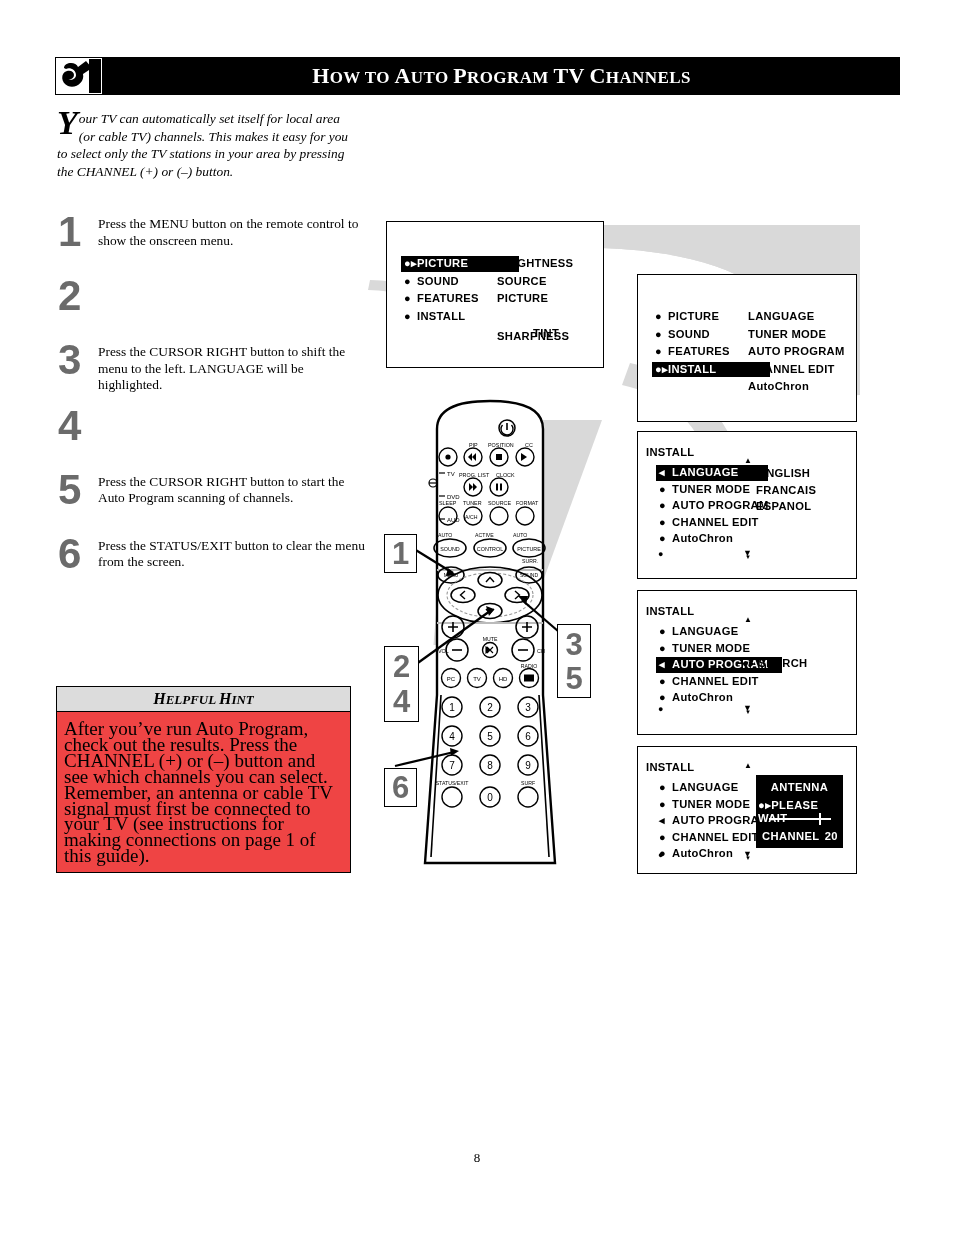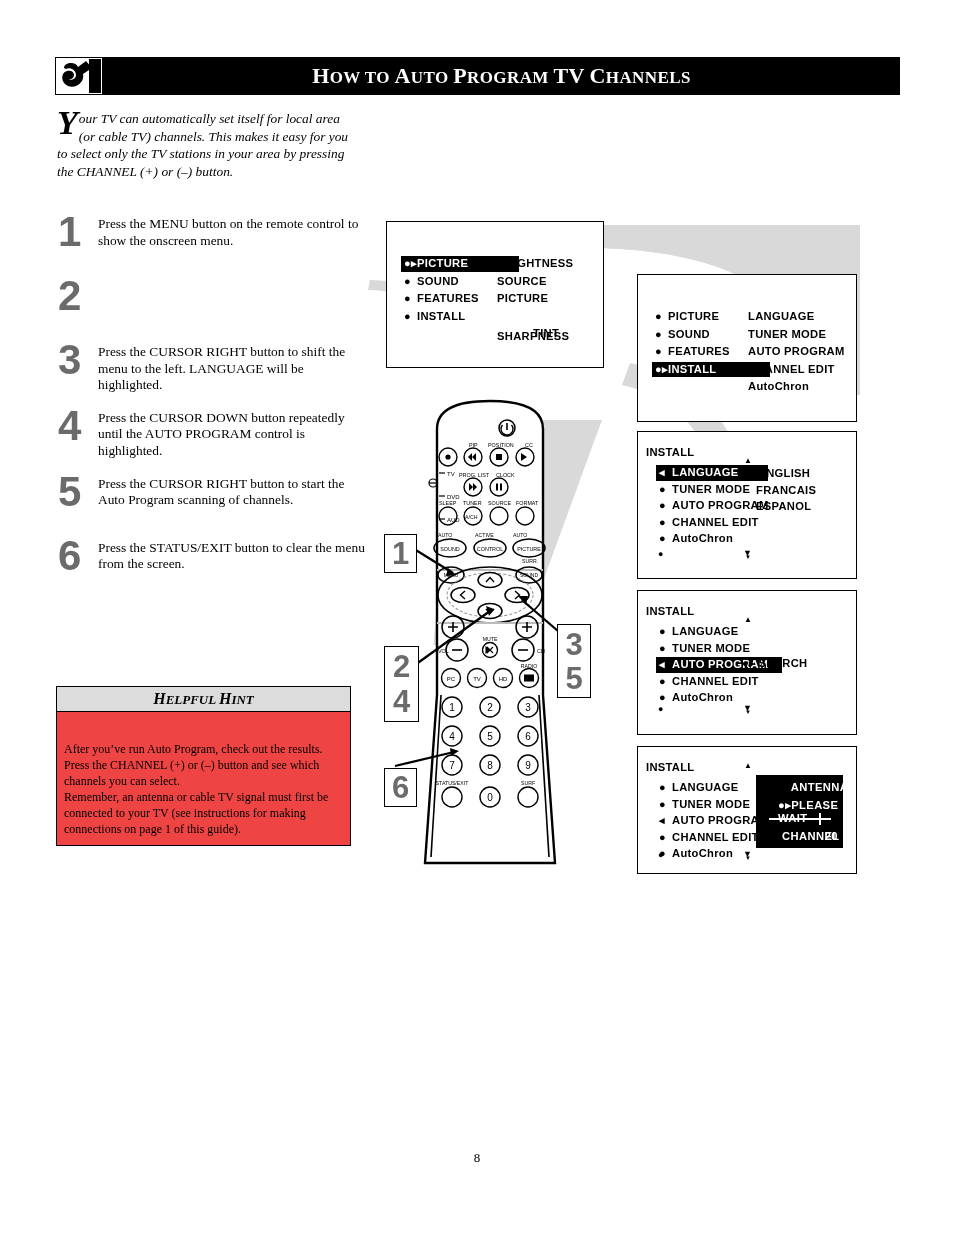--- a/index.html
+++ b/index.html
@@ -30,42 +30,42 @@
   .step-num{position:absolute;left:3px;top:-6px;width:34px;text-align:left;
     font-family:"Liberation Sans",sans-serif;font-weight:bold;font-size:42px;color:#6b6b6b;line-height:44px;}
   .step-txt{margin-left:43px;font-family:"Liberation Serif",serif;font-size:13.4px;line-height:16.6px;color:#000;}
   .step-txt b{font-weight:normal;}
 
   
   .hint{position:absolute;left:56px;top:686px;width:295px;border:1.3px solid #000;background:#ef4444;box-sizing:border-box;}
   .hint-head{height:24px;line-height:24px;text-align:center;background:#dcdcdc;border-bottom:1.3px solid #000;
     font-family:"Liberation Serif",serif;font-style:italic;font-weight:bold;font-size:16px;}
   .hint-head .sc{font-size:13px;}
-  .hint-body{padding:2px 7px 8px 7px;font-family:"Liberation Serif",serif;font-size:12px;line-height:15.9px;margin-top:28px;}
+  .hint-body{padding:9px 7px 8px 7px;font-family:"Liberation Serif",serif;font-size:19px;line-height:15.9px;}
   .hint-body p{margin:0;}
 
   
   .beam-svg{position:absolute;left:330px;top:215px;pointer-events:none;}
 
   
   .tvbox{position:absolute;background:#fff;border:1.4px solid #000;box-sizing:border-box;}
   .osd{font-family:"Liberation Sans Narrow","Liberation Sans",sans-serif;font-weight:bold;
        font-size:11.2px;letter-spacing:.3px;color:#000;}
   .osd-item{position:relative;height:15.5px;line-height:15.5px;white-space:nowrap;padding-left:16px;}
   .osd-item .bullet{position:absolute;left:3px;top:0;line-height:15.5px;font-size:11px;}
   .osd-item.hi{background:#000;color:#fff;padding-right:10px;display:inline-block;}
   .osd-item.hi .bullet{color:#fff;}
   .osd-opt{height:15.5px;line-height:15.5px;white-space:nowrap;}
 
   .arrow-up{font-size:8px;line-height:8px;}
   .arrow-dn{font-size:9px;line-height:9px;}
 
   
   .waitpanel{position:absolute;background:#000;color:#fff;}
-  .waitpanel .wl{font-family:"Liberation Sans Narrow","Liberation Sans",sans-serif;font-weight:bold;font-size:11.2px;letter-spacing:.4px;padding-left:20px;}
+  .waitpanel .wl{font-family:"Liberation Sans Narrow","Liberation Sans",sans-serif;font-weight:bold;font-size:11.2px;letter-spacing:.4px;}
 
   
   .callout{position:absolute;border:1.4px solid #000;background:#fff;box-sizing:border-box;
     font-family:"Liberation Sans",sans-serif;font-weight:bold;color:#6b6b6b;text-align:center;}
 
   
   .pageno{position:absolute;left:0;top:1150px;width:954px;text-align:center;
      font-family:"Liberation Serif",serif;font-size:13px;color:#000;}
 
   .remote-svg{position:absolute;left:395px;top:395px;}
@@ -99,21 +99,20 @@
       </div>
       <div class="step">
         <div class="step-num">2</div>
       </div>
       <div class="step">
         <div class="step-num">3</div>
         <div class="step-txt"><b>Press the CURSOR RIGHT button</b><span> to shift the menu to the left. LANGUAGE will be highlighted.</span></div>
       </div>
       <div class="step">
         <div class="step-num">4</div>
-        <div class="step-txt"><b>Press the CURSOR DOWN button</b><span> repeatedly until the AUTO PROGRAM control is highlighted.</span></div>
       </div>
       <div class="step">
         <div class="step-num">5</div>
         <div class="step-txt"><b>Press the CURSOR RIGHT button</b><span> to start the Auto Program scanning of channels.</span></div>
       </div>
       <div class="step">
         <div class="step-num">6</div>
         <div class="step-txt"><b>Press the STATUS/EXIT button</b><span> to clear the menu from the screen.</span></div>
       </div>
     </div>

